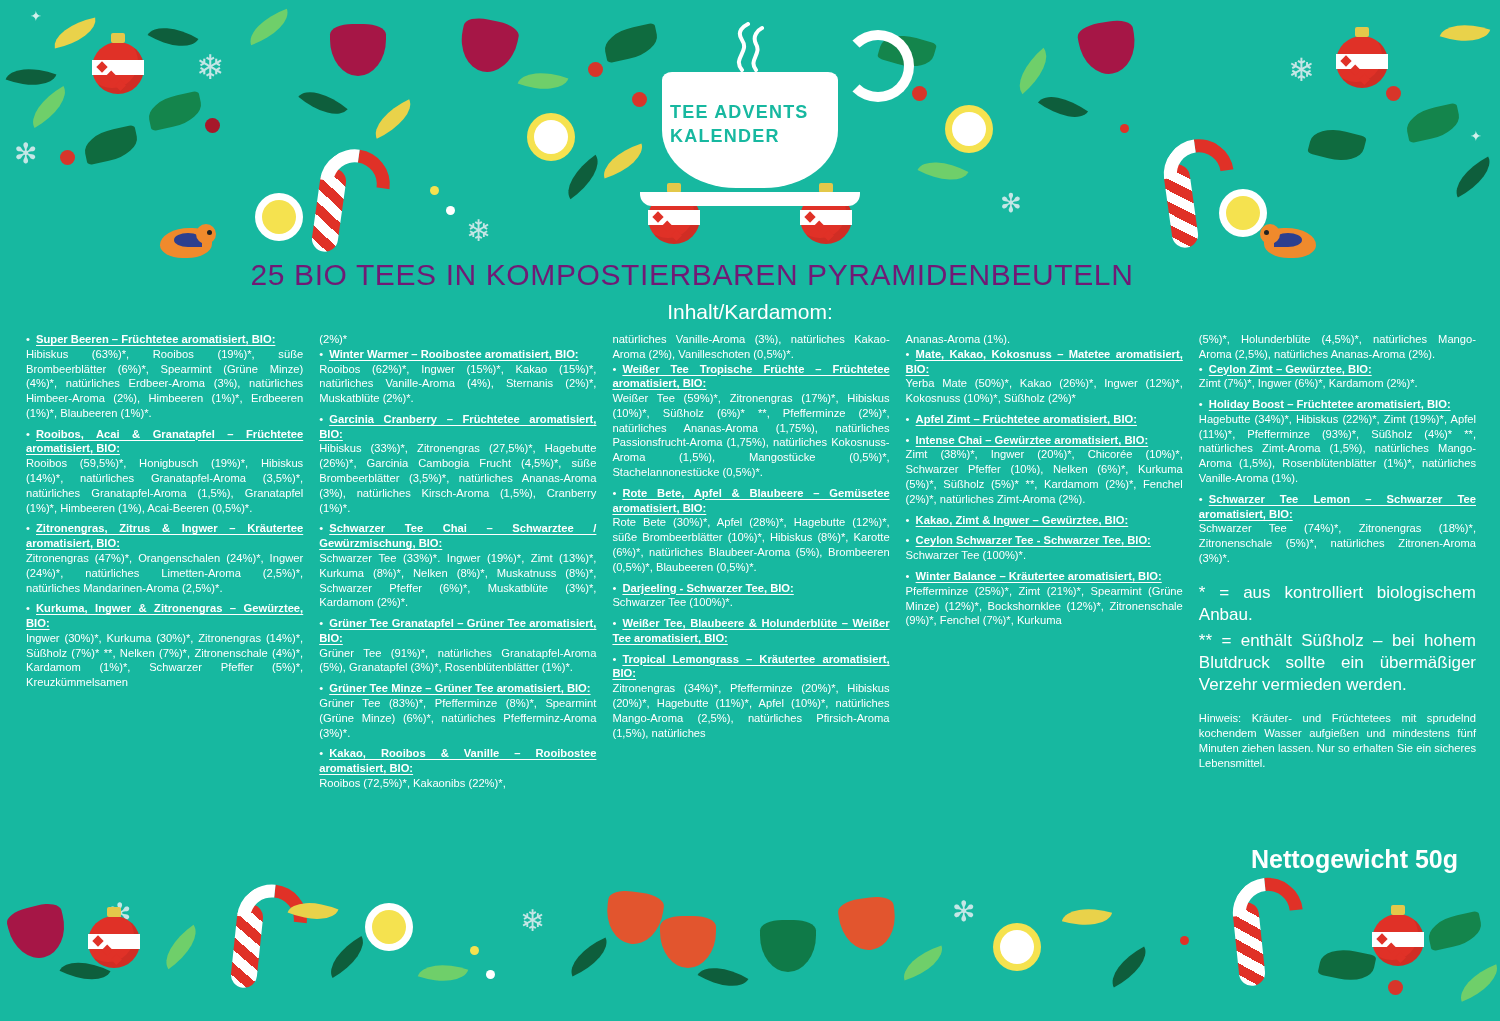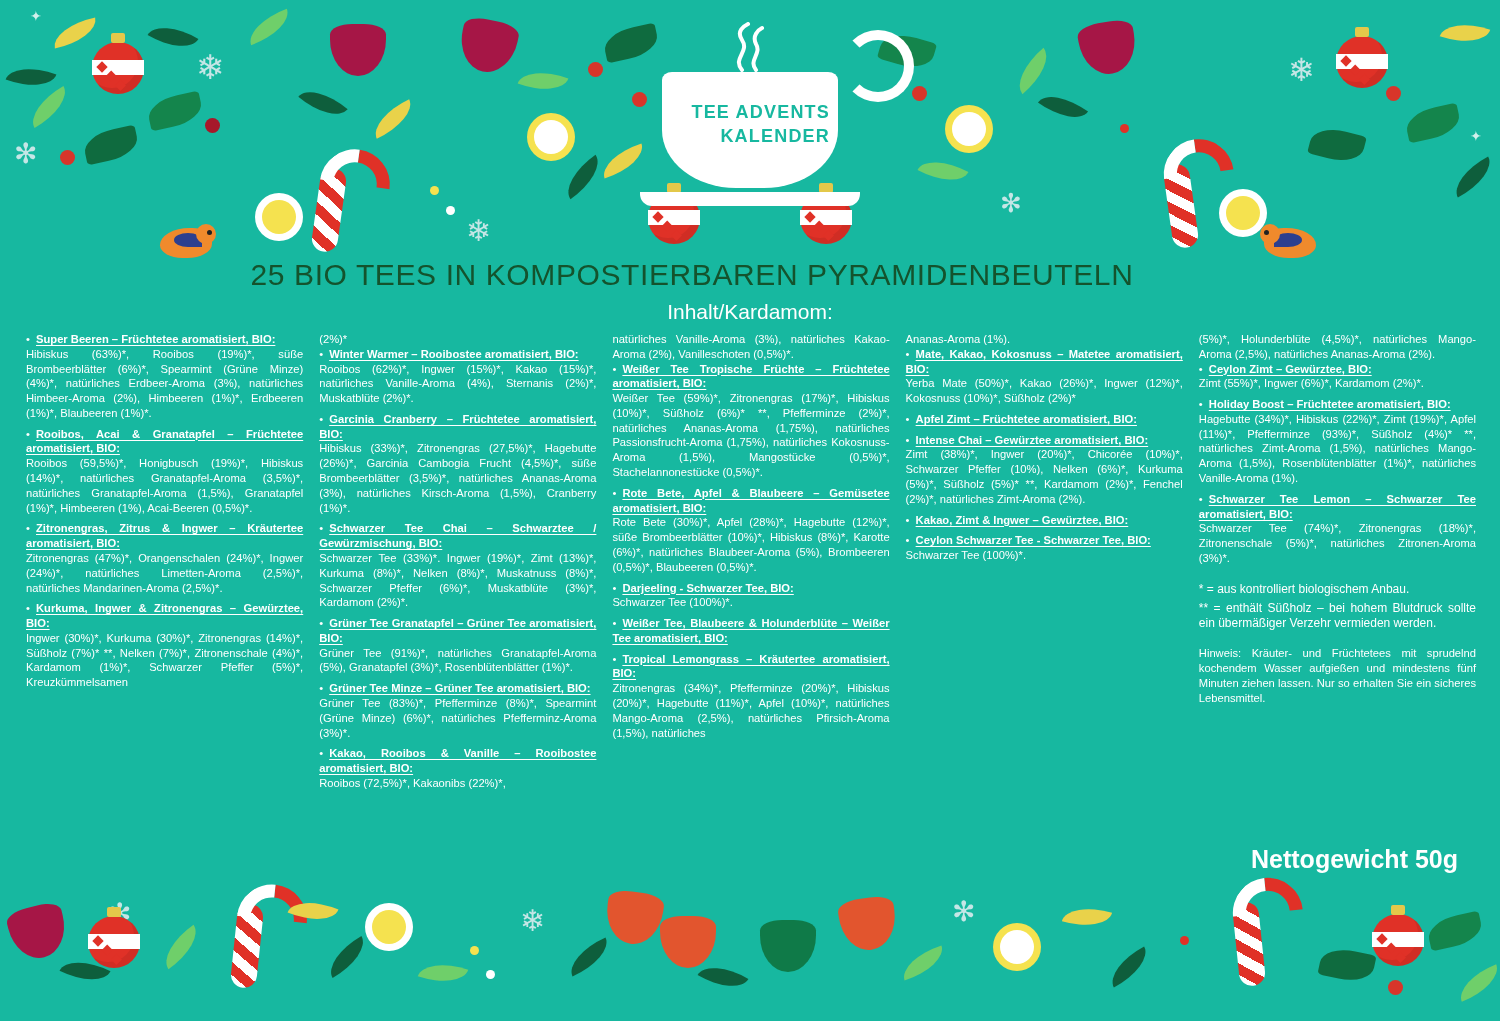--- a/index.html
+++ b/index.html
@@ -131,21 +131,21 @@
 
   .dot { width: 9px; height: 9px; border-radius: 50%; background: #f5e24f; }
   .dot.w { background: #ffffff; }
   .dot.r { background: #e03127; }
 
   
   .logo-wrap {
     position: absolute;
     left: 620px; top: 14px;
     width: 260px; height: 210px;
-    text-align: right;
+    text-align: left;
   }
   .cup {
     position: absolute; left: 42px; top: 58px;
     width: 176px; height: 116px;
     background: #ffffff;
     border-radius: 10px 10px 74px 74px / 8px 8px 58px 58px;
   }
   .cup-handle {
     position: absolute; right: -34px; top: 16px;
     width: 52px; height: 52px;
@@ -176,21 +176,21 @@
   }
 
   
   .headline {
     position: absolute;
     left: 0; top: 258px;
     width: 1384px;
     text-align: center;
     font-size: 30px;
     letter-spacing: .6px;
-    color: #14532d;
+    color: #701a75;
     font-weight: 400;
   }
   .subhead {
     position: absolute;
     left: 0; top: 300px;
     width: 1500px;
     text-align: center;
     font-size: 21px;
     color: #ffffff;
   }
@@ -218,21 +218,21 @@
     text-underline-offset: 2px;
   }
   .bullet {
     display: inline-block;
     width: 10px;
   }
   .ing { display: block; }
   .cont { display: block; }
 
   .notes { margin-top: 16px; }
-  .notes p { margin: 0 0 3px 0; font-size: 12px; line-height: 1.32; }
+  .notes p { margin: 0 0 3px 0; font-size: 17px; line-height: 1.32; }
   .hinweis { margin-top: 14px; font-size: 11.2px; line-height: 1.34; }
 
   .netto {
     position: absolute;
     right: 42px;
     top: 845px;
     font-size: 25px;
     font-weight: bold;
     color: #ffffff;
   }
@@ -423,27 +423,31 @@
         <span class="bullet">•</span><span class="entry-title">Intense Chai – Gewürztee aromatisiert, BIO:</span>
         <span class="ing">Zimt (38%)*, Ingwer (20%)*, Chicorée (10%)*, Schwarzer Pfeffer (10%), Nelken (6%)*, Kurkuma (5%)*, Süßholz (5%)* **, Kardamom (2%)*, Fenchel (2%)*, natürliches Zimt-Aroma (2%).</span>
       </div>
       <div class="entry">
         <span class="bullet">•</span><span class="entry-title">Kakao, Zimt &amp; Ingwer – Gewürztee, BIO:</span>
       </div>
       <div class="entry">
         <span class="bullet">•</span><span class="entry-title">Ceylon Schwarzer Tee - Schwarzer Tee, BIO:</span>
         <span class="ing">Schwarzer Tee (100%)*.</span>
       </div>
+      <div class="entry">
+        <span class="bullet">•</span><span class="entry-title">Winter Balance – Kräutertee aromatisiert, BIO:</span>
+        <span class="ing">Pfefferminze (25%)*, Zimt (21%)*, Spearmint (Grüne Minze) (12%)*, Bockshornklee (12%)*, Zitronenschale (9%)*, Fenchel (7%)*, Kurkuma</span>
+      </div>
     </div>
 
     <div class="col">
       <span class="cont">(5%)*, Holunderblüte (4,5%)*, natürliches Mango-Aroma (2,5%), natürliches Ananas-Aroma (2%).</span>
       <div class="entry">
         <span class="bullet">•</span><span class="entry-title">Ceylon Zimt – Gewürztee, BIO:</span>
-        <span class="ing">Zimt (55%)*, Ingwer (6%)*, Kardamom (2%)*.</span>
+        <span class="ing">Zimt (7%)*, Ingwer (6%)*, Kardamom (2%)*.</span>
       </div>
       <div class="entry">
         <span class="bullet">•</span><span class="entry-title">Holiday Boost – Früchtetee aromatisiert, BIO:</span>
         <span class="ing">Hagebutte (34%)*, Hibiskus (22%)*, Zimt (19%)*, Apfel (11%)*, Pfefferminze (93%)*, Süßholz (4%)* **, natürliches Zimt-Aroma (1,5%), natürliches Mango-Aroma (1,5%), Rosenblütenblätter (1%)*, natürliches Vanille-Aroma (1%).</span>
       </div>
       <div class="entry">
         <span class="bullet">•</span><span class="entry-title">Schwarzer Tee Lemon – Schwarzer Tee aromatisiert, BIO:</span>
         <span class="ing">Schwarzer Tee (74%)*, Zitronengras (18%)*, Zitronenschale (5%)*, natürliches Zitronen-Aroma (3%)*.</span>
       </div>
       <div class="notes">

